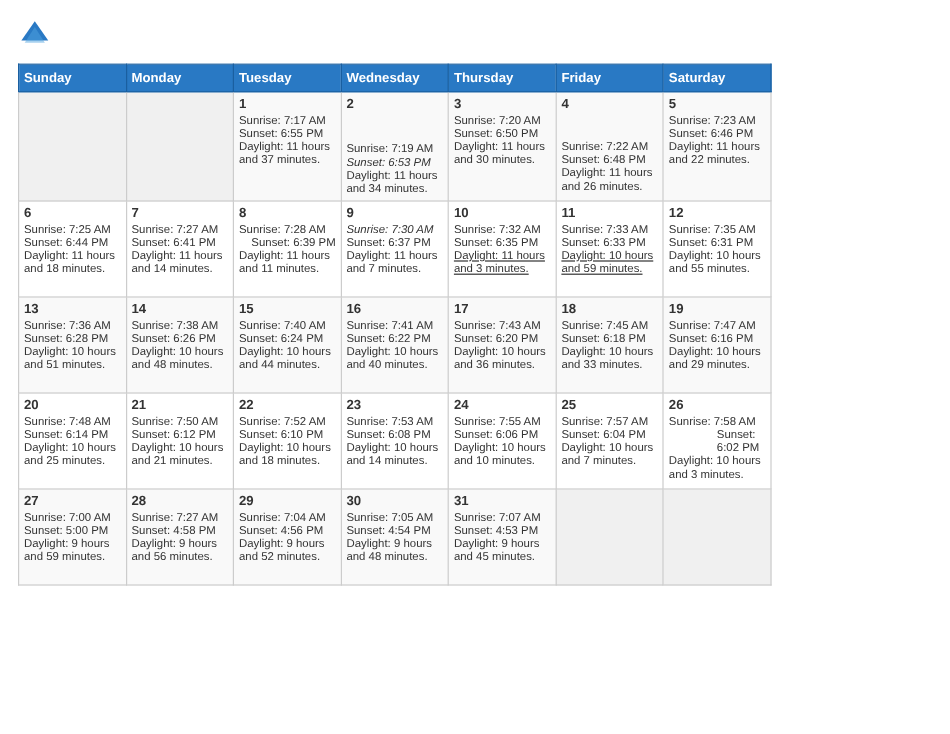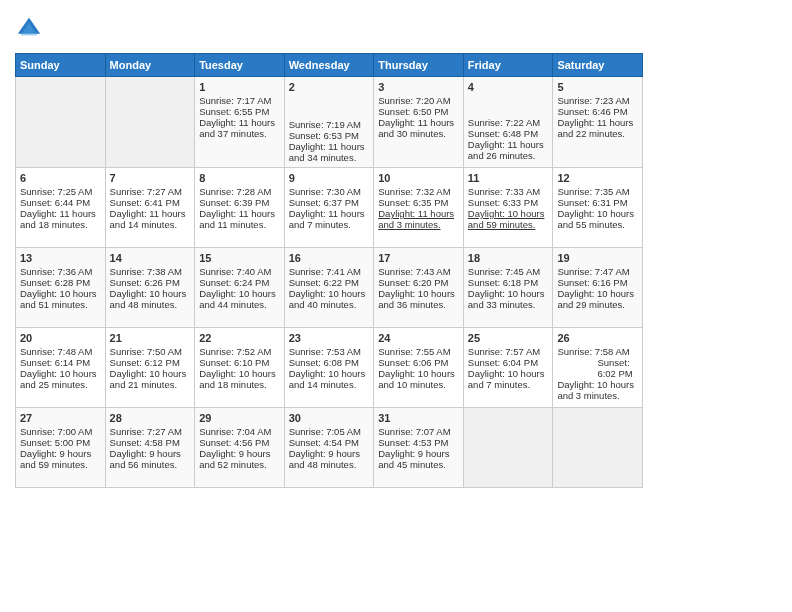--- a/index.html
+++ b/index.html
@@ -128,21 +128,21 @@
           <td class="empty-cell"></td>
           <td>
             <span class="day-num">1</span>
             <span style="display: block;">Sunrise: 7:17 AM</span>
             <span style="display: block;">Sunset: 6:55 PM</span>
             <span style="display: block;">Daylight: 11 hours and 37 minutes.</span>
           </td>
           <td>
             <span class="day-num">2</span>
             <span style="display: block; margin-top: 26px;">Sunrise: 7:19 AM</span>
-            <span style="display: block;">Sunset: 6:53 PM</span>
+            <span style="display: block; font-style: italic;">Sunset: 6:53 PM</span>
             <span style="display: block;">Daylight: 11 hours and 34 minutes.</span>
           </td>
           <td>
             <span class="day-num">3</span>
             <span style="display: block;">Sunrise: 7:20 AM</span>
             <span style="display: block;">Sunset: 6:50 PM</span>
             <span style="display: block;">Daylight: 11 hours and 30 minutes.</span>
           </td>
           <td>
             <span class="day-num">4</span>
@@ -166,26 +166,26 @@
           </td>
           <td>
             <span class="day-num">7</span>
             <span style="display: block;">Sunrise: 7:27 AM</span>
             <span style="display: block;">Sunset: 6:41 PM</span>
             <span style="display: block;">Daylight: 11 hours and 14 minutes.</span>
           </td>
           <td>
             <span class="day-num">8</span>
             <span style="display: block;">Sunrise: 7:28 AM</span>
-            <span style="display: block;">Sunset: 6:39 PM</span>
+            <span style="display: block; text-align: right;">Sunset: 6:39 PM</span>
             <span style="display: block;">Daylight: 11 hours and 11 minutes.</span>
           </td>
           <td>
             <span class="day-num">9</span>
-            <span style="display: block;">Sunrise: 7:30 AM</span>
+            <span style="display: block; font-style: italic;">Sunrise: 7:30 AM</span>
             <span style="display: block;">Sunset: 6:37 PM</span>
             <span style="display: block;">Daylight: 11 hours and 7 minutes.</span>
           </td>
           <td>
             <span class="day-num">10</span>
             <span style="display: block;">Sunrise: 7:32 AM</span>
             <span style="display: block;">Sunset: 6:35 PM</span>
             <span style="display: block; text-decoration: underline;">Daylight: 11 hours and 3 minutes.</span>
           </td>
           <td>

